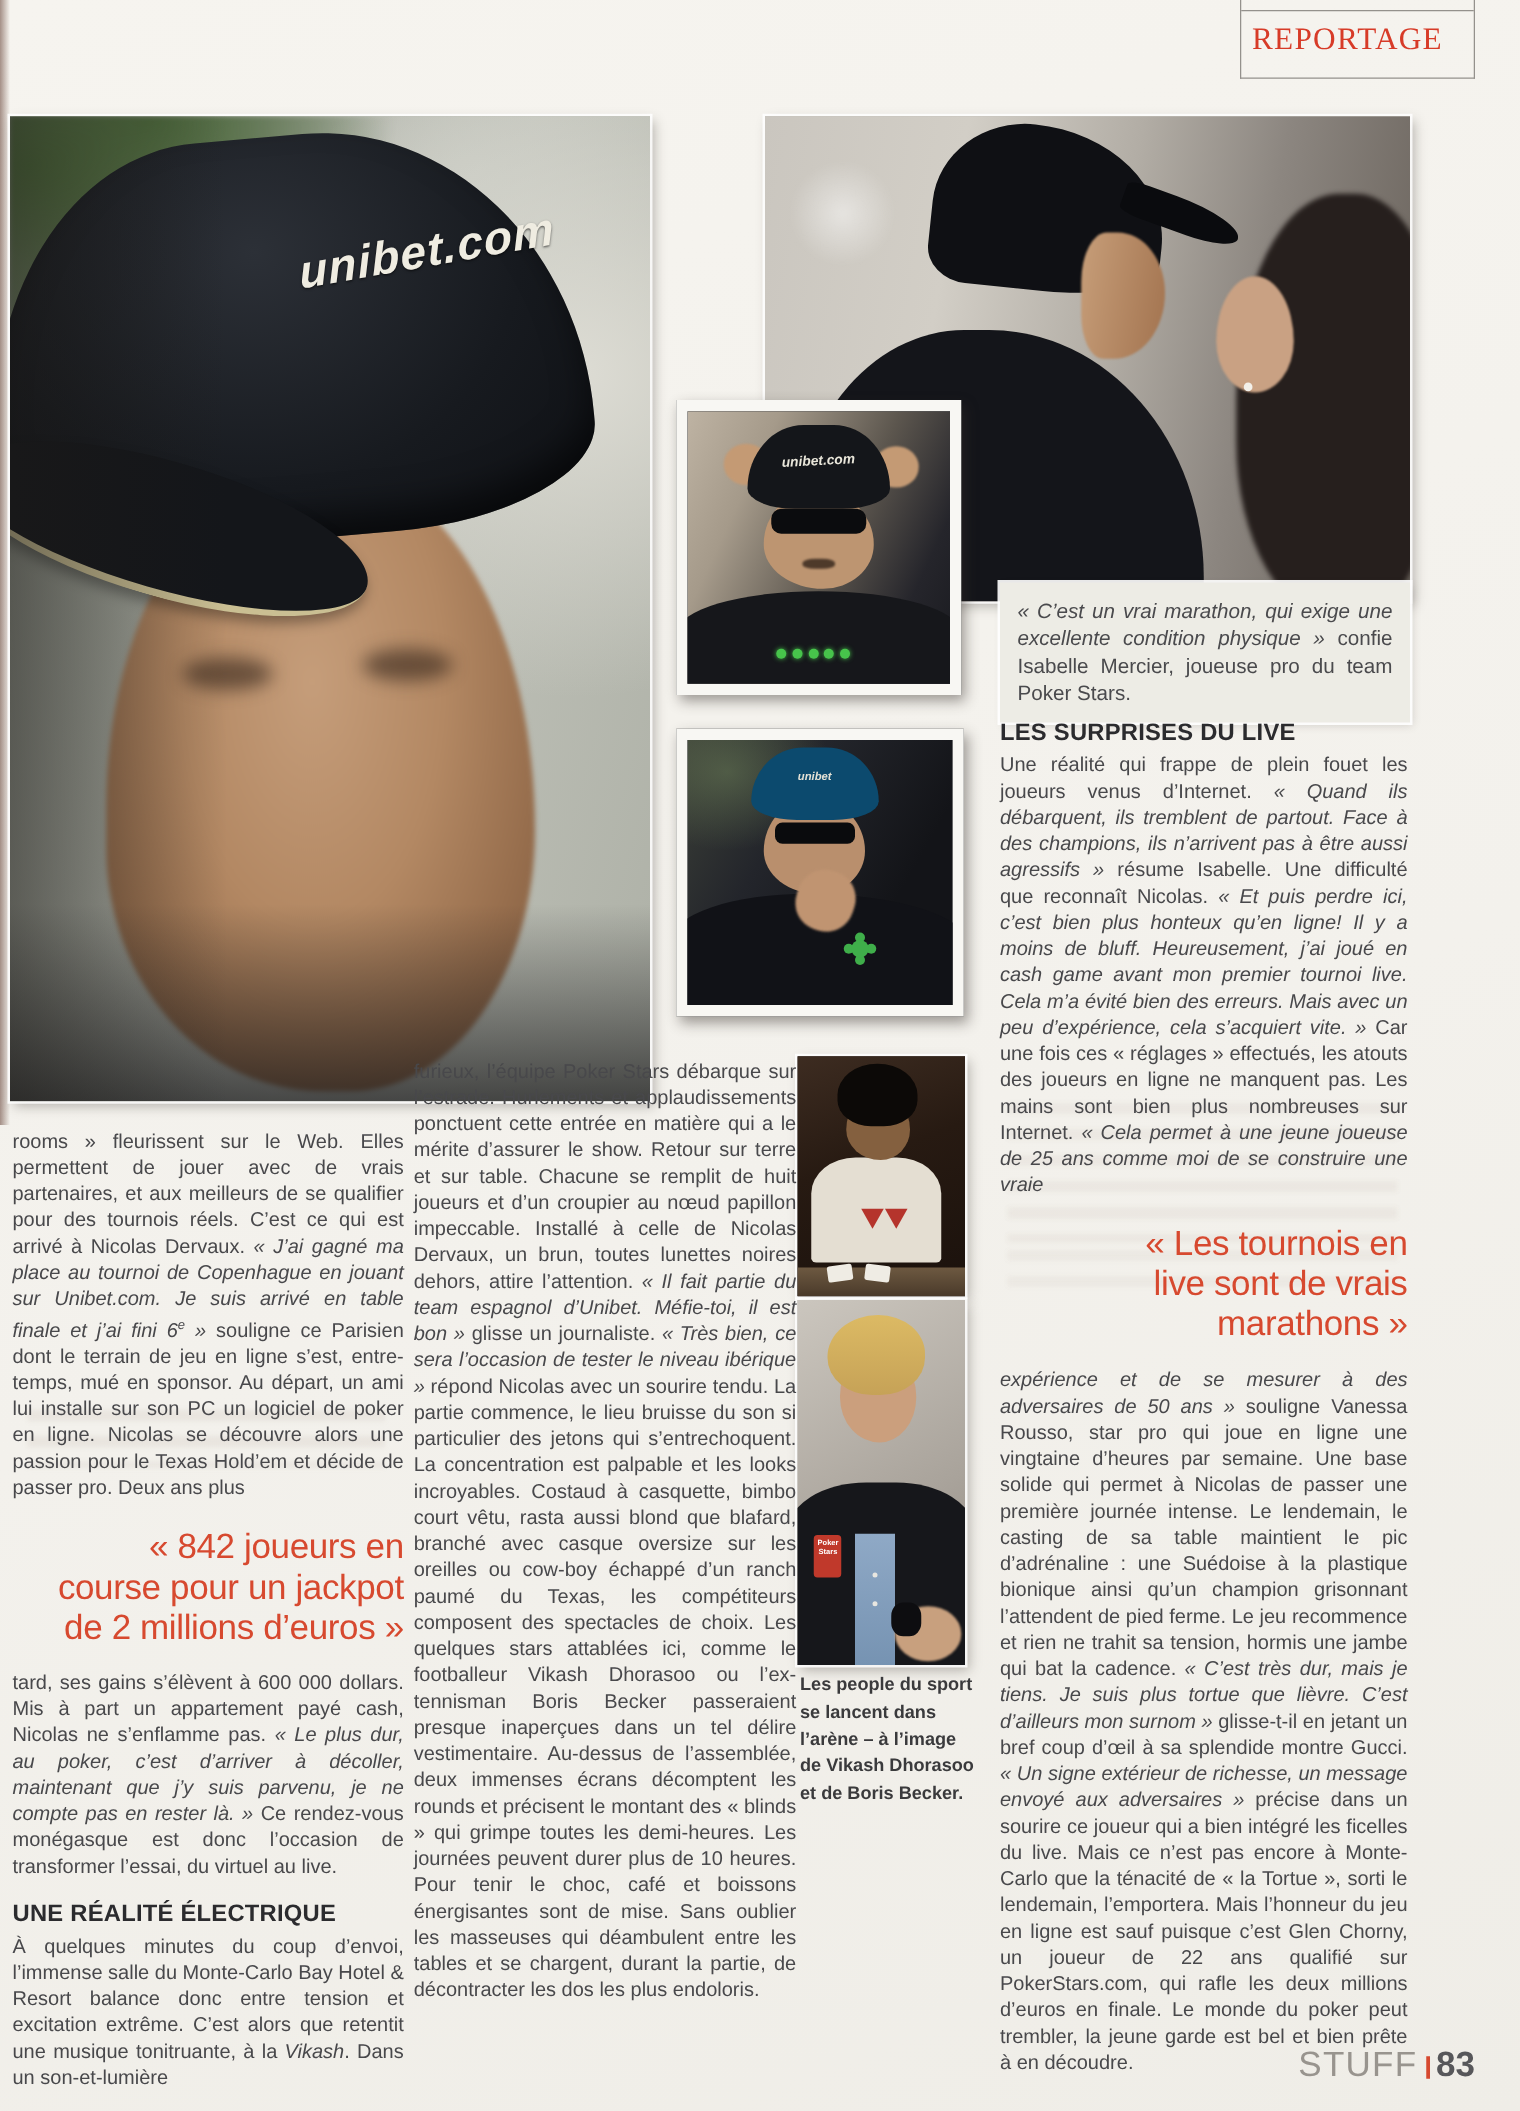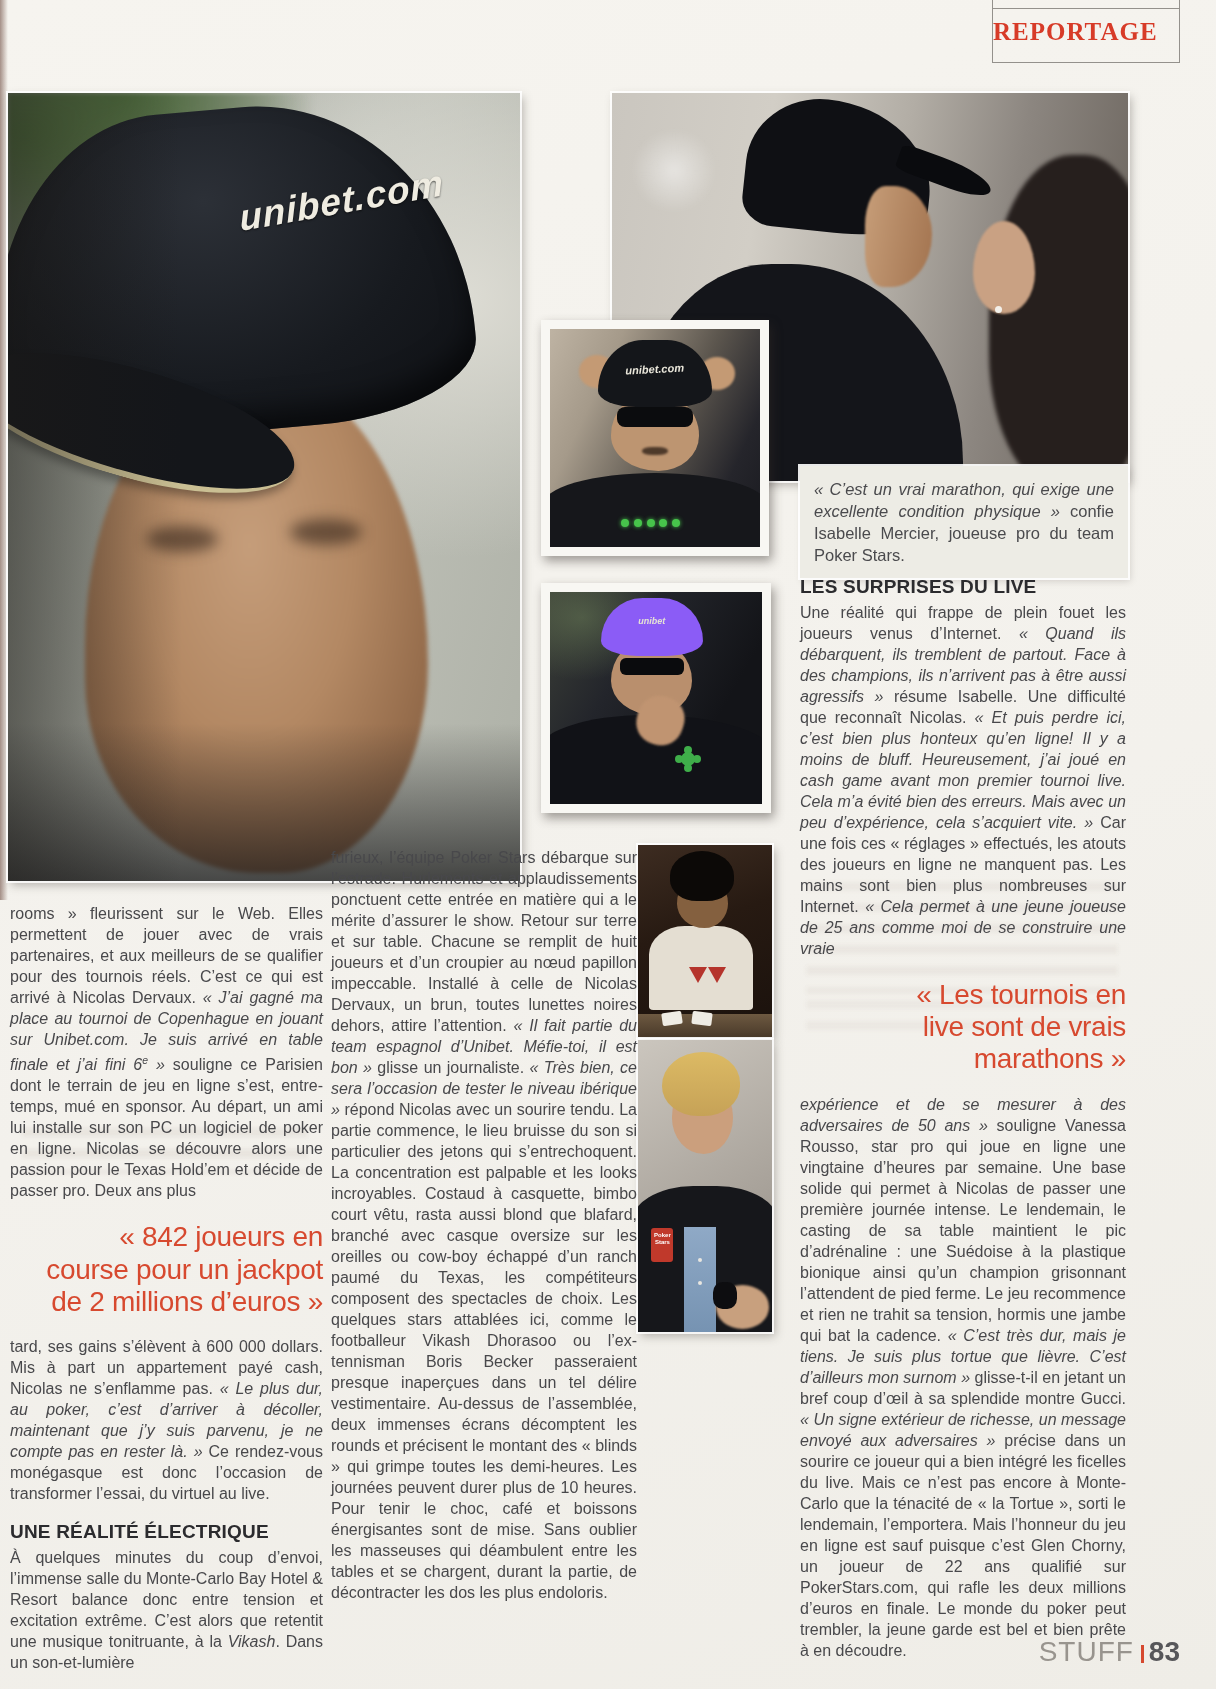--- a/index.html
+++ b/index.html
@@ -15,22 +15,22 @@
   sup{font-size:0.65em;}
 
   
   .scan-edge{left:0;top:0;width:8px;height:900px;
     background:linear-gradient(to right,rgba(98,62,50,.55),rgba(98,62,50,0));}
 
   
   .report-box{left:992px;top:0;width:186px;height:62px;
     border-left:1px solid #94918c;border-right:1px solid #94918c;border-bottom:1px solid #94918c;}
   .report-box::before{content:"";position:absolute;left:0;right:0;top:8px;border-top:1px solid #94918c;}
-  .report-label{position:absolute;left:0;right:16px;top:18px;
-    font-family:"Liberation Serif",serif;font-weight:bold;font-size:25px;letter-spacing:1px;color:#d73b28;}
+  .report-label{position:absolute;left:0;right:16px;top:18px;text-align:center;
+    font-family:"Liberation Serif",serif;font-weight:normal;font-size:25px;letter-spacing:1px;color:#d73b28;}
 
   
   .photo{overflow:hidden;box-shadow:0 0 0 2px rgba(255,255,255,.85),3px 4px 9px rgba(60,55,50,.35);}
   .photo *{position:absolute;}
   .inset{border:9px solid #f8f7f3;box-shadow:3px 5px 10px rgba(50,45,40,.45);}
 
   
   .photo-main{left:8px;top:93px;width:512px;height:788px;background:#b9bbb2;}
   .bp-bokeh{inset:0;background:
     radial-gradient(ellipse 480px 420px at 88% 26%,#dddcd4,rgba(221,220,212,0) 62%),
@@ -93,21 +93,21 @@
   .i1-shades{left:32%;top:36%;width:36%;height:9%;background:#0b0c0e;border-radius:8px;}
   .i1-stache{left:44%;top:54%;width:12%;height:4%;background:rgba(50,35,25,.8);border-radius:40%;filter:blur(1px);}
   .i1-body{left:-4%;bottom:-2%;width:108%;height:36%;background:#16171b;border-radius:50% 50% 0 0 / 42% 42% 0 0;}
   .i1-led{width:8px;height:8px;border-radius:50%;background:#47c44b;box-shadow:0 0 4px #47c44b;bottom:9%;}
 
   
   .photo-inset2{left:541px;top:583px;width:212px;height:212px;background:#15161a;}
   .i2-bg{inset:0;background:
     radial-gradient(ellipse 120px 90px at 15% 12%,rgba(110,130,90,.5),rgba(110,130,90,0) 70%),
     linear-gradient(120deg,#3c4038 0%,#23252b 34%,#131418 72%);}
-  .i2-cap{left:24%;top:3%;width:48%;height:27%;background:#8b5cf6;
+  .i2-cap{left:24%;top:3%;width:48%;height:27%;background:#0c4a6e;
     border-radius:50% 50% 44% 44% / 92% 92% 32% 32%;}
   .i2-captext{left:0;right:0;top:30%;text-align:center;font-size:9px;font-weight:bold;
     font-style:italic;color:#e4e1d5;}
   .i2-face{left:29%;top:22%;width:38%;height:36%;background:#b98f6d;
     border-radius:48% 52% 46% 54% / 55% 55% 45% 45%;filter:blur(.5px);}
   .i2-shades{left:33%;top:31%;width:30%;height:8%;background:#0a0b0d;border-radius:6px;}
   .i2-hand{left:41%;top:49%;width:22%;height:23%;background:#c09471;border-radius:46%;
     transform:rotate(18deg);filter:blur(1px);}
   .i2-body{left:-6%;bottom:-2%;width:112%;height:44%;background:#111217;border-radius:46% 54% 0 0 / 40% 44% 0 0;}
   .i2-clover{left:62%;bottom:18%;width:14px;height:14px;border-radius:50%;background:#3fae4a;
@@ -250,20 +250,25 @@
     <div class="pb-vest"></div>
     <div class="pb-shirt"></div>
     <div class="pb-btn" style="bottom:24%;"></div>
     <div class="pb-btn" style="bottom:16%;"></div>
     <div class="pb-patch">Poker
 Stars</div>
     <div class="pb-arm"></div>
     <div class="pb-band"></div>
   </div>
 
+  <div class="abs caption">Les people du sport
+se lancent dans
+l’arène – à l’image
+de Vikash Dhorasoo
+et de Boris Becker.</div>
 
   <div class="abs col col-left">
     <p><span>rooms » fleurissent sur le Web. Elles permettent de jouer avec de vrais partenaires, et aux meilleurs de se qualifier pour des tournois réels. C’est ce qui est arrivé à Nicolas Dervaux. </span><span class="it">« J’ai gagné ma place au tournoi de Copenhague en jouant sur Unibet.com. Je suis arrivé en table finale et j’ai fini 6</span><sup class="it">e</sup><span class="it"> »</span><span> souligne ce Parisien dont le terrain de jeu en ligne s’est, entre-temps, mué en sponsor. Au départ, un ami lui installe sur son PC un logiciel de poker en ligne. Nicolas se découvre alors une passion pour le Texas Hold’em et décide de passer pro. Deux ans plus</span></p>
     <div class="pull-red">« 842 joueurs en
 course pour un jackpot
 de 2 millions d’euros »</div>
     <p><span>tard, ses gains s’élèvent à 600 000 dollars. Mis à part un appartement payé cash, Nicolas ne s’enflamme pas. </span><span class="it">« Le plus dur, au poker, c’est d’arriver à décoller, maintenant que j’y suis parvenu, je ne compte pas en rester là. »</span><span> Ce rendez-vous monégasque est donc l’occasion de transformer l’essai, du virtuel au live.</span></p>
     <h3 class="sec-head mt">UNE RÉALITÉ ÉLECTRIQUE</h3>
     <p><span>À quelques minutes du coup d’envoi, l’immense salle du Monte-Carlo Bay Hotel &amp; Resort balance donc entre tension et excitation extrême. C’est alors que retentit une musique tonitruante, à la </span><span class="it">Vikash</span><span>. Dans un son-et-lumière</span></p>
   </div>

